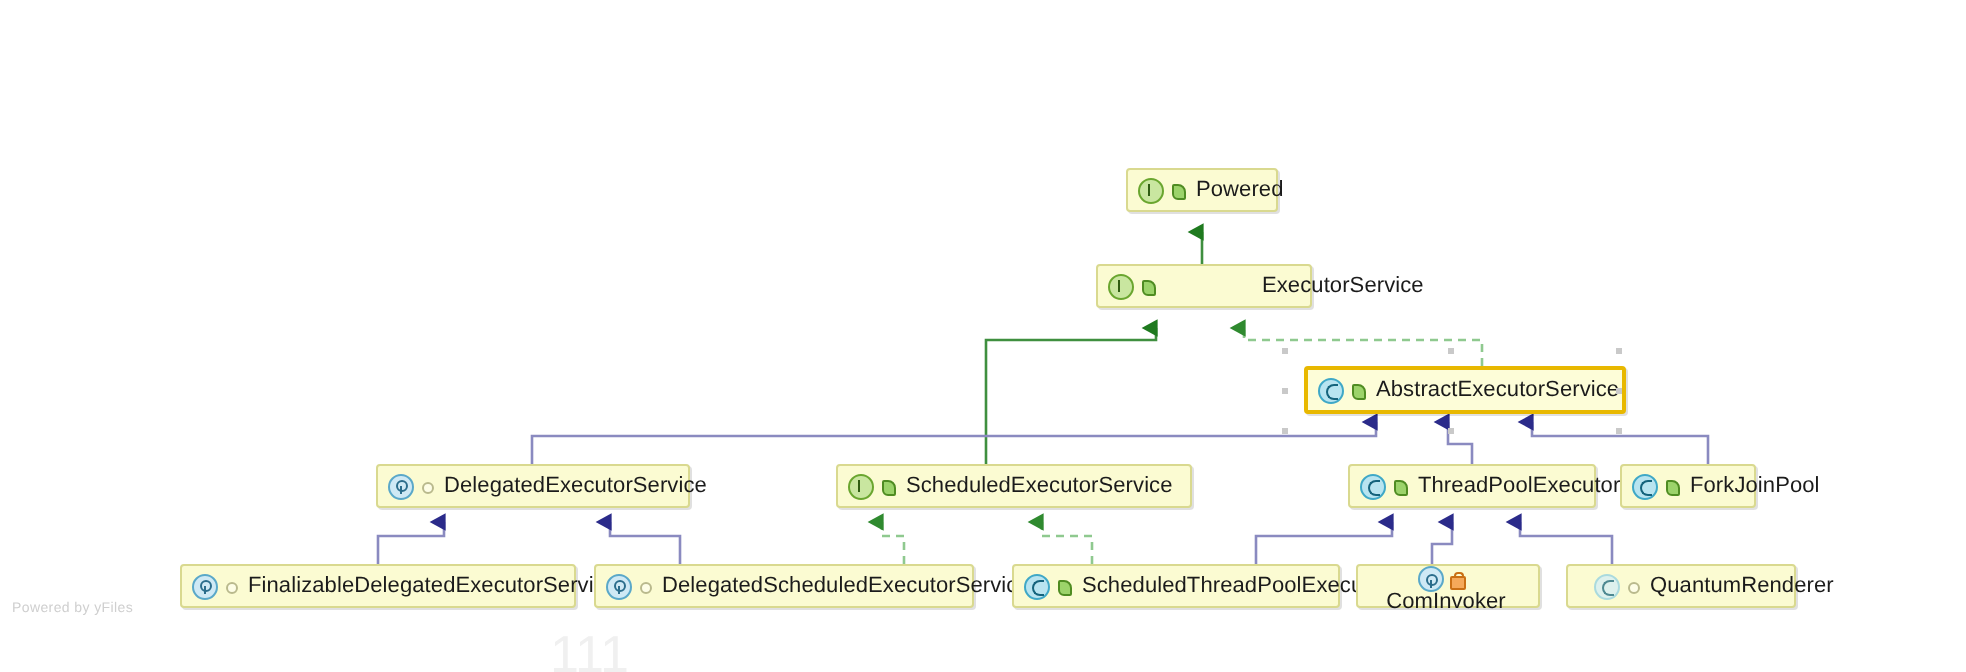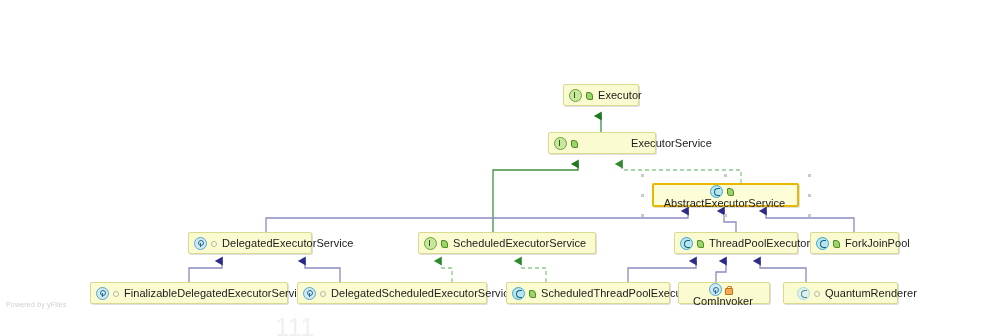--- a/index.html
+++ b/index.html
@@ -176,68 +176,68 @@
 
     <path d="M806,282 L806,268 L760,268 L760,261" stroke="#8a8ac0" stroke-width="1.3" fill="none" marker-end="url(#arrowPurple)"></path>
   </svg>
 
   <div id="nodes-layer">
       <div class="node" style="left: 563px; top: 84px; width: 76px;">
         <span class="icons">
           <span class="ic ic-iface"></span>
           <span class="ic ic-pub"></span>
         </span>
-        <span class="label">Executor</span>
+        <span class="label">Powered</span>
       </div>
       <div class="node" style="left: 548px; top: 132px; width: 108px; gap: 48px;">
         <span class="icons">
           <span class="ic ic-iface"></span>
           <span class="ic ic-pub"></span>
         </span>
         <span class="label">ExecutorService</span>
       </div>
-      <div class="node selected" style="left: 652px; top: 183px; width: 147px; flex-direction: column;">
+      <div class="node selected" style="left: 652px; top: 183px; width: 161px;">
         <span class="icons">
           <span class="ic ic-class"></span>
           <span class="ic ic-pub"></span>
         </span>
         <span class="label">AbstractExecutorService</span>
       </div>
       <div class="handles" style="left: 642px; top: 175px; width: 167px; height: 40px;">
         <i style="left: calc(0% - 1.5px); top: calc(0% - 1.5px);"></i>
         <i style="left: calc(50% - 1.5px); top: calc(0% - 1.5px);"></i>
         <i style="left: calc(100% - 1.5px); top: calc(0% - 1.5px);"></i>
         <i style="left: calc(0% - 1.5px); top: calc(50% - 1.5px);"></i>
         <i style="left: calc(100% - 1.5px); top: calc(50% - 1.5px);"></i>
         <i style="left: calc(0% - 1.5px); top: calc(100% - 1.5px);"></i>
         <i style="left: calc(50% - 1.5px); top: calc(100% - 1.5px);"></i>
         <i style="left: calc(100% - 1.5px); top: calc(100% - 1.5px);"></i>
       </div>
-      <div class="node" style="left: 188px; top: 232px; width: 124px;">
+      <div class="node" style="left: 188px; top: 232px; width: 157px;">
         <span class="icons">
           <span class="ic ic-swirl"></span>
           <span class="ic ic-dot"></span>
         </span>
         <span class="label">DelegatedExecutorService</span>
       </div>
       <div class="node" style="left: 418px; top: 232px; width: 178px;">
         <span class="icons">
           <span class="ic ic-iface"></span>
           <span class="ic ic-pub"></span>
         </span>
         <span class="label">ScheduledExecutorService</span>
       </div>
       <div class="node" style="left: 674px; top: 232px; width: 124px;">
         <span class="icons">
           <span class="ic ic-class"></span>
           <span class="ic ic-pub"></span>
         </span>
         <span class="label">ThreadPoolExecutor</span>
       </div>
-      <div class="node" style="left: 810px; top: 232px; width: 89px;">
+      <div class="node" style="left: 810px; top: 232px; width: 68px;">
         <span class="icons">
           <span class="ic ic-class"></span>
           <span class="ic ic-pub"></span>
         </span>
         <span class="label">ForkJoinPool</span>
       </div>
       <div class="node" style="left: 90px; top: 282px; width: 198px;">
         <span class="icons">
           <span class="ic ic-swirl"></span>
           <span class="ic ic-dot"></span>

